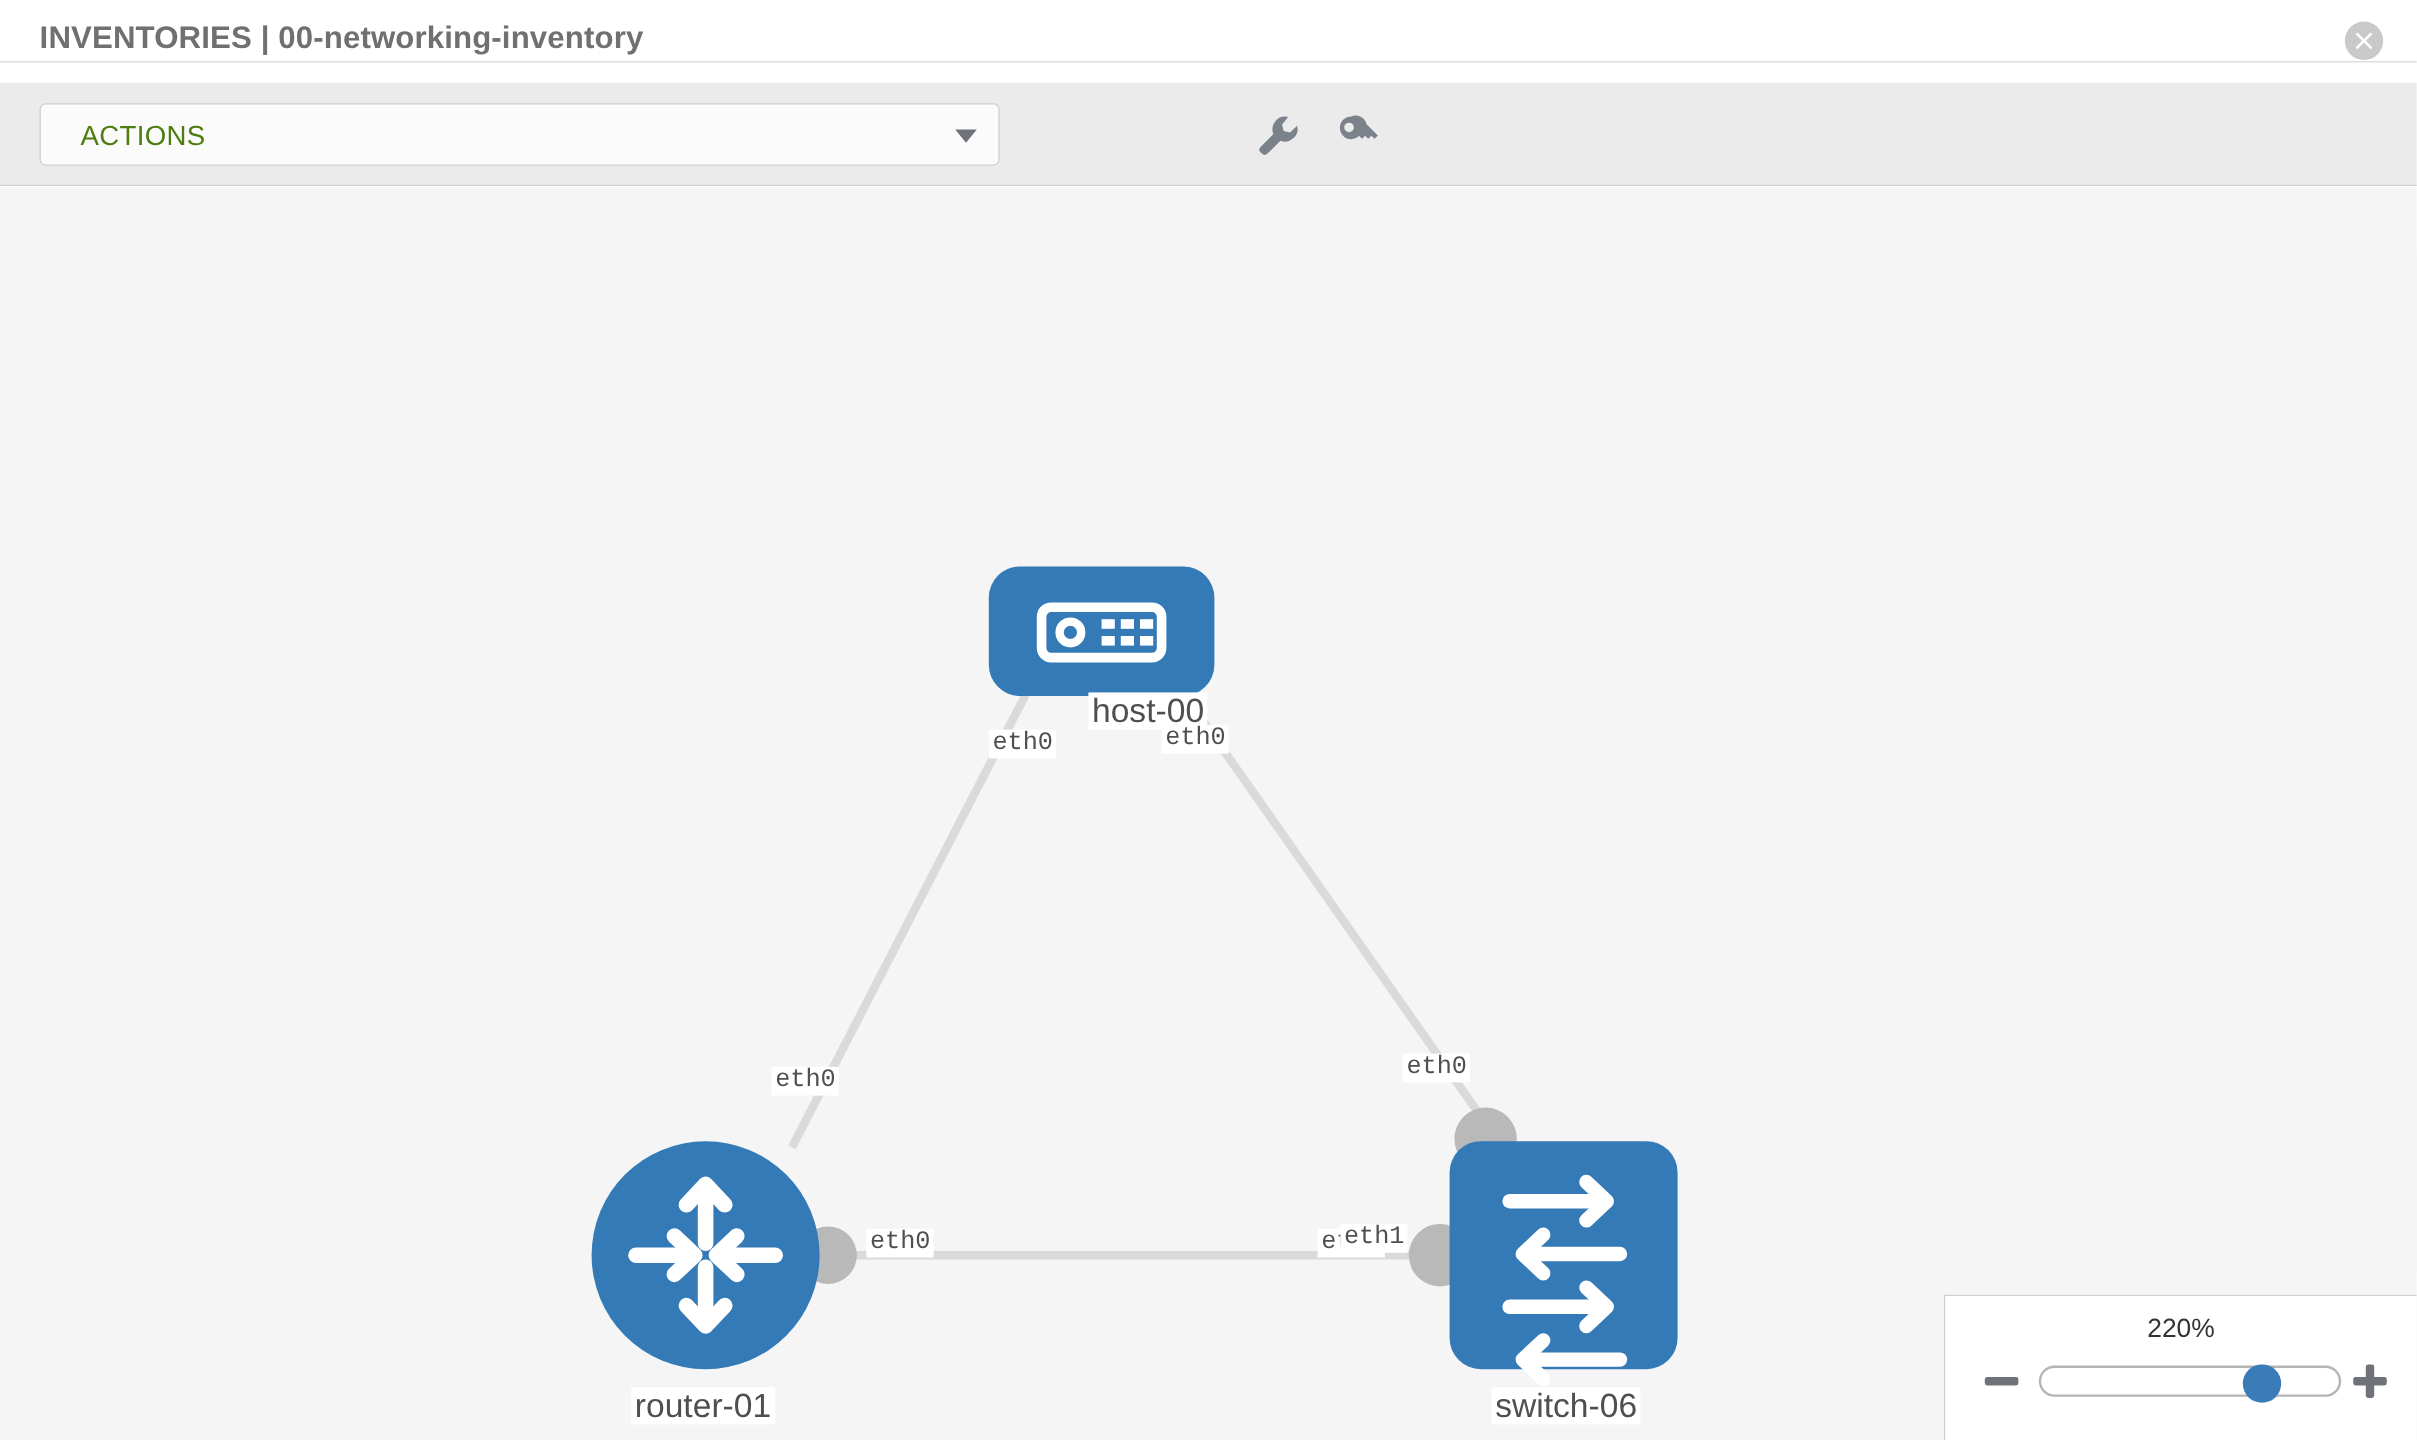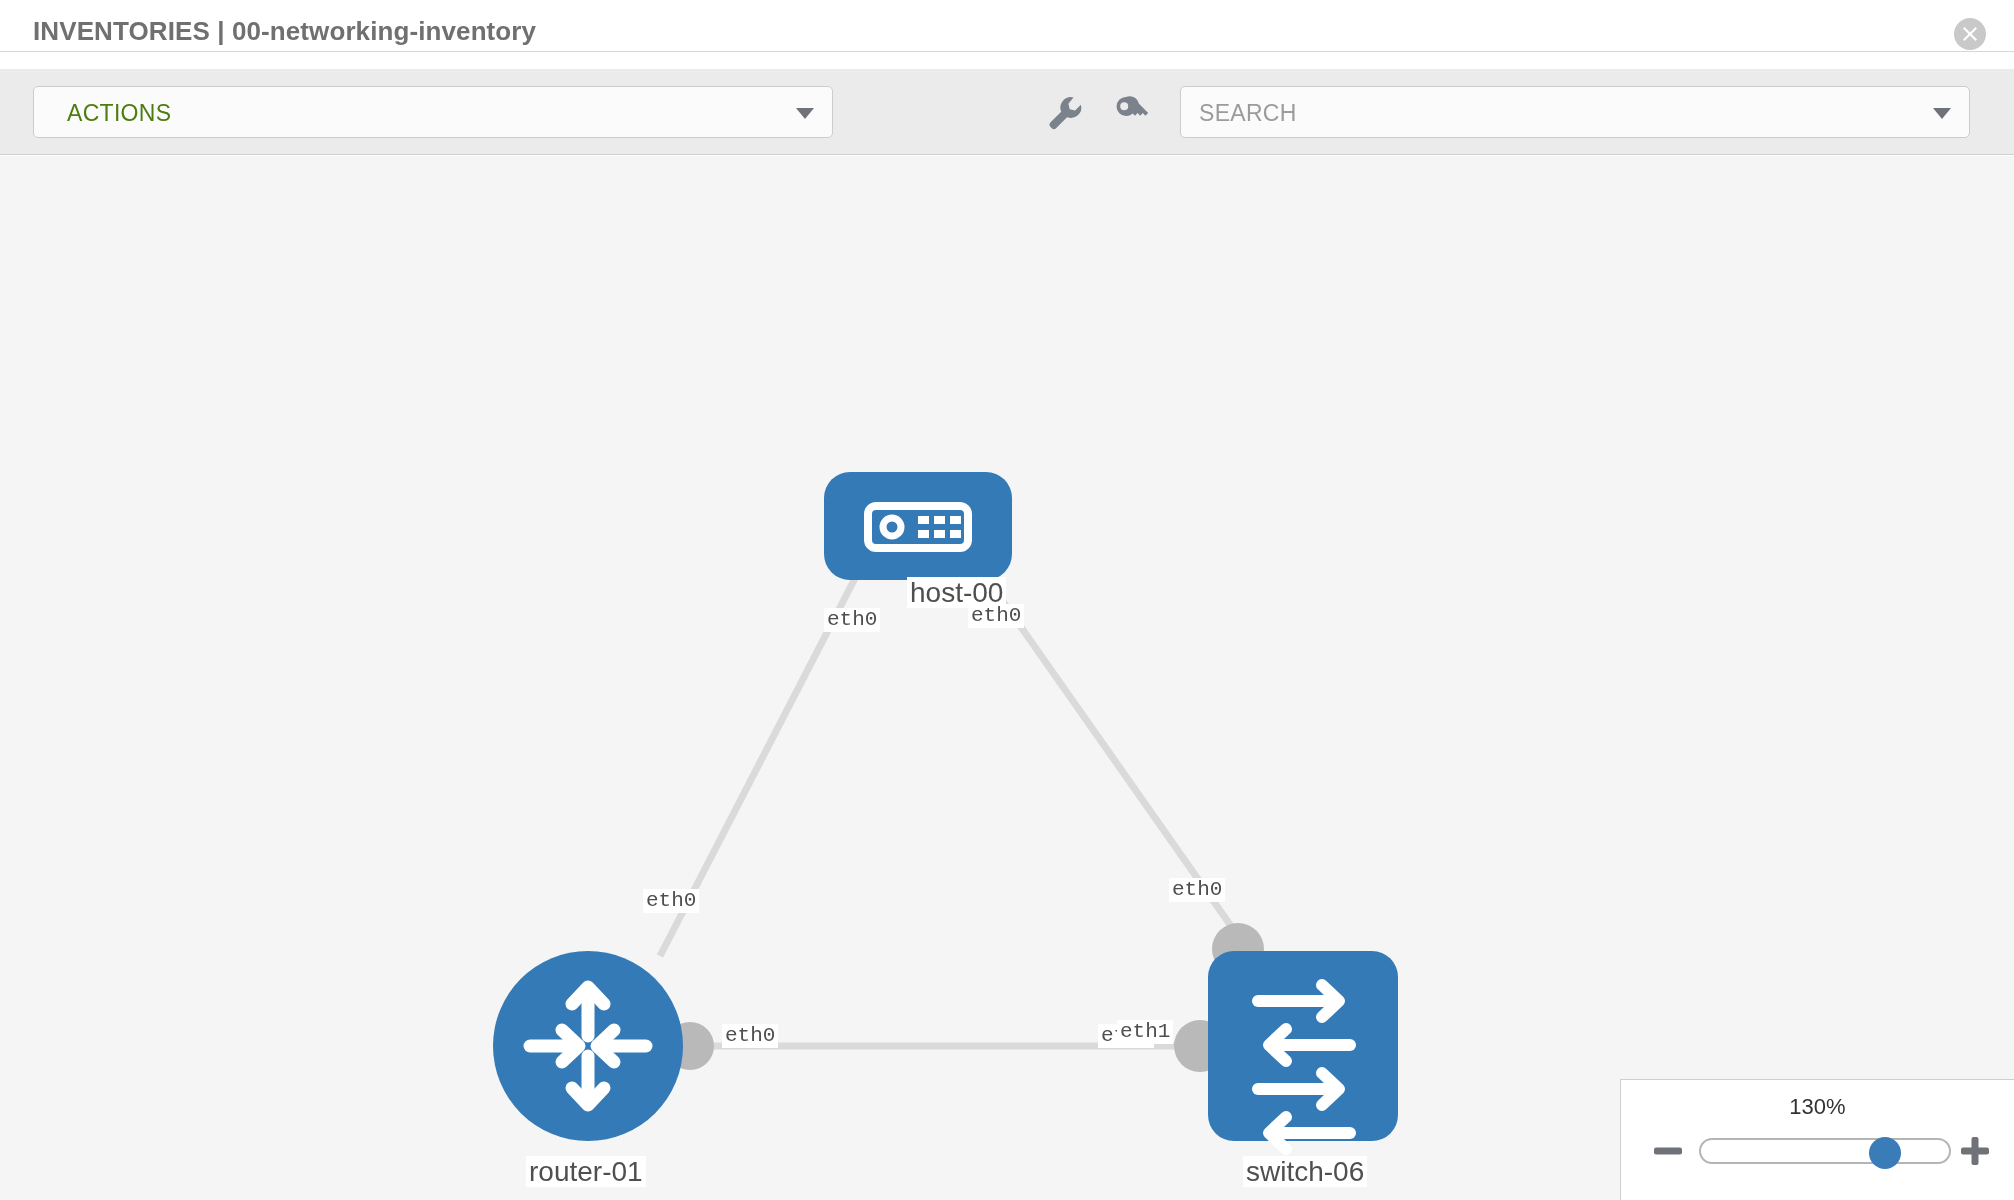--- a/index.html
+++ b/index.html
@@ -169,24 +169,20 @@
     </div>
 
     <div class="tool-icon key">
       <svg width="46" height="46" viewBox="0 0 46 46">
         <g fill="#7b828c">
           <path d="M18 8 a9.5 9.5 0 1 0 0.1 19 a9.5 9.5 0 0 0 6.6 -2.6 l2.3 2.3 l2.6 -2.6 l2.6 2.6 l2.6 -2.6 l2.6 2.6 l2.8 -2.8 l-9.4 -9.4 A9.5 9.5 0 0 0 18 8 Z M16.2 13.2 a4 4 0 1 1 0 8 a4 4 0 0 1 0 -8 Z"></path>
         </g>
       </svg>
     </div>
 
-    <div class="search-select">
-      <span class="sel-label">SEARCH</span>
-      <span class="caret"></span>
-    </div>
   </div>
 
   <div class="canvas">
 
     <svg class="topology" viewBox="0 0 2014 1044">
 
       <g stroke="#dadada" stroke-width="7" fill="none">
         <line x1="660" y1="800" x2="882" y2="370"></line>
       </g>
       <g stroke="#dadada" stroke-width="7" fill="none">
@@ -272,21 +268,21 @@
 
     <div class="lbl lbl-port" style="left:1169px; top:722px;">eth0</div>
 
     <div class="lbl lbl-port" style="left:722px; top:868px;">eth0</div>
 
     <div class="lbl lbl-port" style="left:1098px; top:868px;">eth0</div>
 
     <div class="lbl lbl-port" style="left:1117px; top:864px;">eth1</div>
 
     <div class="zoom-widget">
-      <div class="zoom-pct">130%</div>
+      <div class="zoom-pct">220%</div>
       <div class="zoom-row">
 
         <div class="zoom-minus">
           <svg width="34" height="34" viewBox="0 0 34 34">
             <rect x="3" y="13.5" width="28" height="7" rx="2" fill="#6f7379"></rect>
           </svg>
         </div>
 
         <div class="zoom-track">
           <div class="zoom-thumb"></div>

